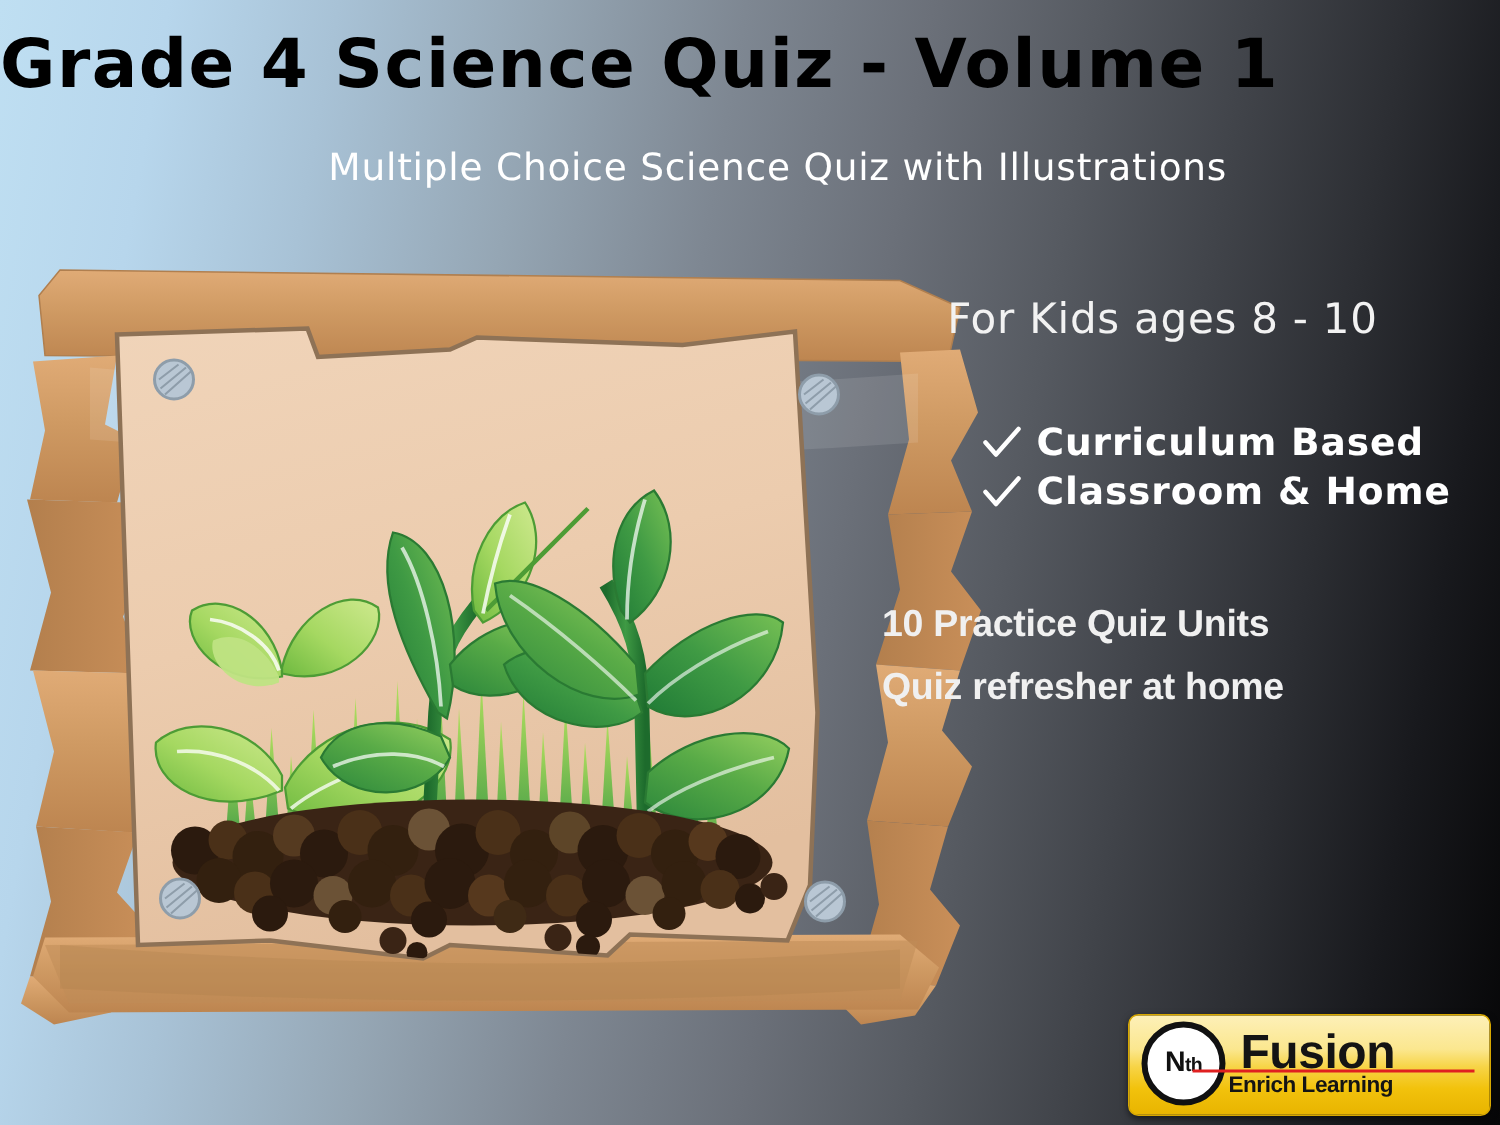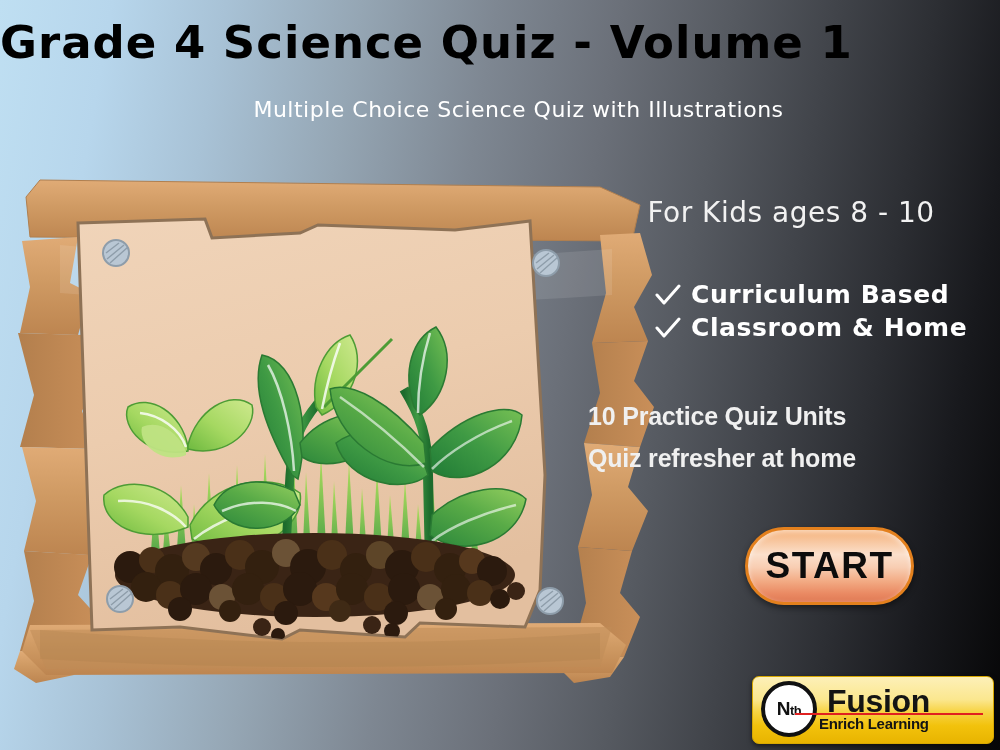--- a/index.html
+++ b/index.html
@@ -38,32 +38,32 @@
     font-weight: bold;
     color: #000;
     letter-spacing: 1px;
     white-space: nowrap;
   }
   .subtitle {
     position: absolute;
     left: 0; right: 0;
     top: 97px;
     text-align: center;
-    font-size: 22px;
+    font-size: 25px;
     font-weight: normal;
     color: #ffffff;
     letter-spacing: 0.5px;
     white-space: nowrap;
     margin-left: 37px;
   }
 
   
   .ages {
     position: absolute;
-    left: 596px;
+    left: 580px;
     top: 196px;
     width: 390px;
     text-align: center;
     font-size: 28px;
     color: #f2f2f2;
     letter-spacing: 0.5px;
     white-space: nowrap;
   }
   .bullets {
     position: absolute;
@@ -451,23 +451,20 @@
       </svg>
       <span class="btext">Classroom &amp; Home</span>
     </div>
   </div>
 
   <div class="promo">
     <div>10 Practice Quiz Units</div>
     <div>Quiz refresher at home</div>
   </div>
 
-  <div class="start-btn">
-    <span>START</span>
-  </div>
 
   <div class="logo">
     <div class="logo-circle">
       <span><span>N</span><span class="sm">th</span></span>
     </div>
     <div class="logo-rule"></div>
     <div class="logo-name">Fusion</div>
     <div class="logo-tag">Enrich Learning</div>
   </div>
 

